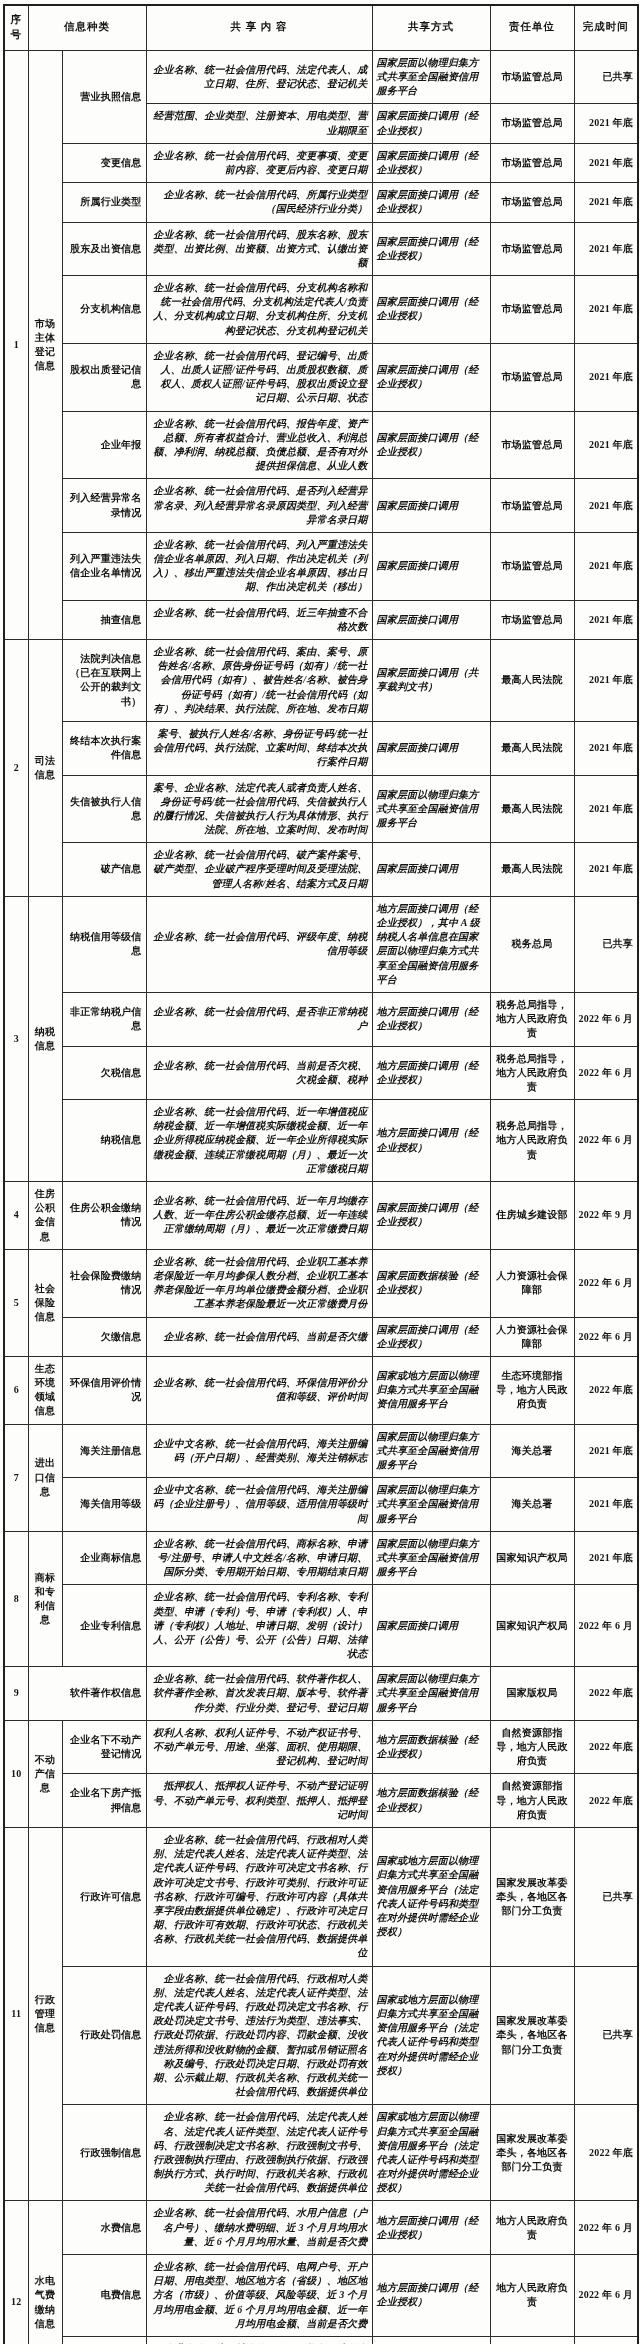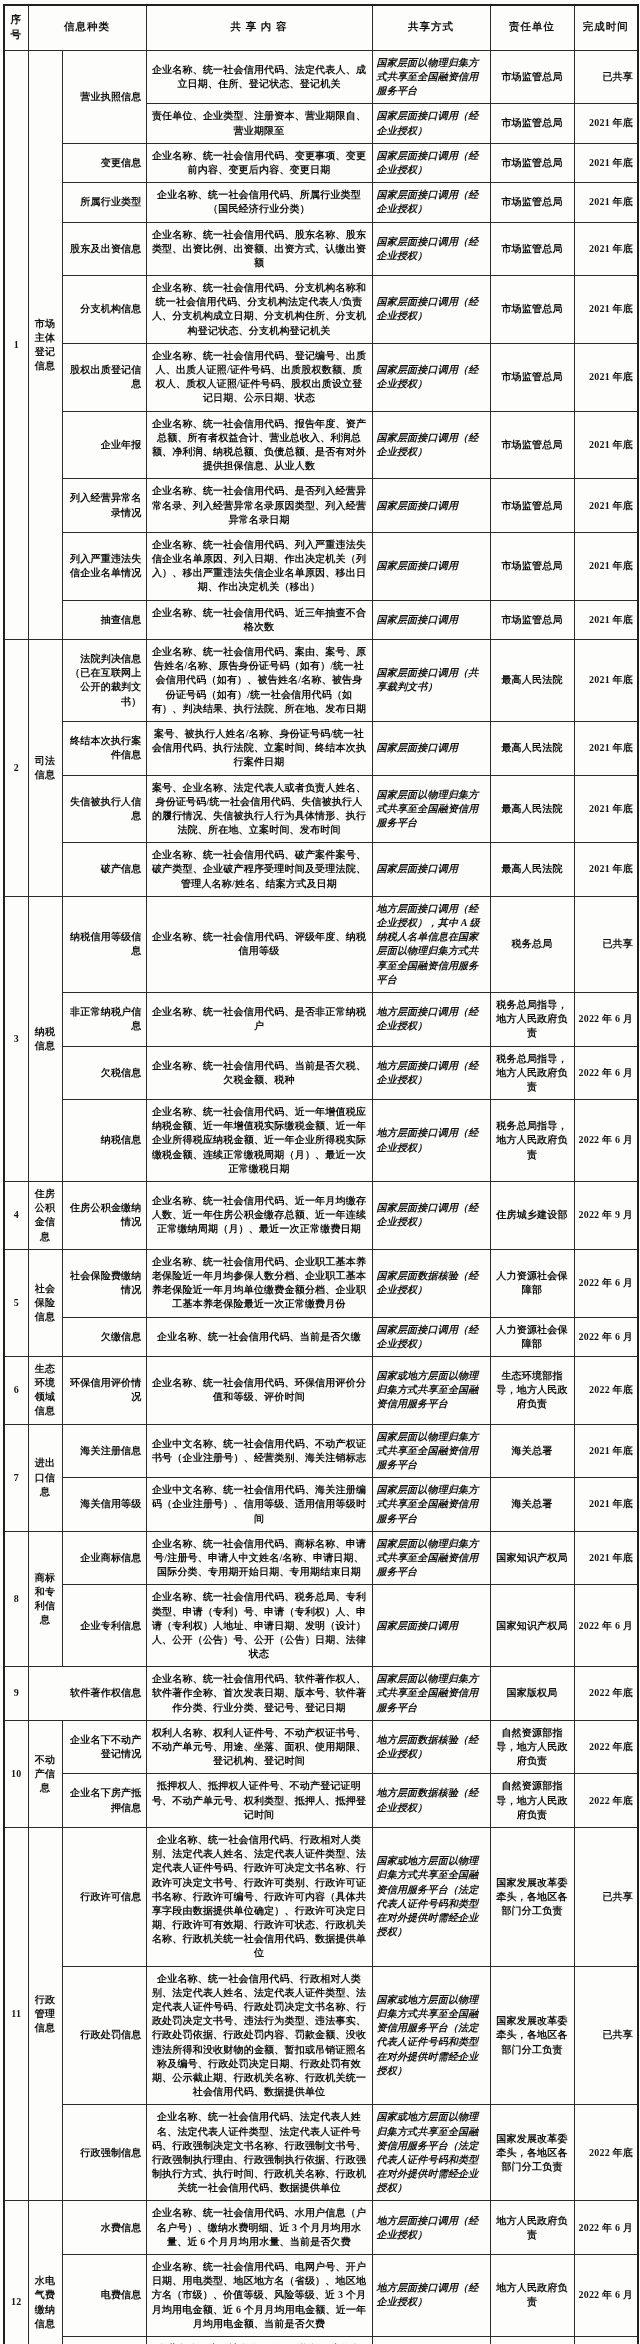--- a/index.html
+++ b/index.html
@@ -6,21 +6,21 @@
   body{width:640px;font-family:"Liberation Serif","DejaVu Serif",serif;color:#141414;}
   .page{width:640px;box-sizing:border-box;padding:4px 3px 4px 3px;background:#fdfdfc;}
   table.grid{border-collapse:collapse;table-layout:fixed;width:634px;border:2px solid #1f1f1f;}
   table.grid td{border:1px solid #2b2b2b;vertical-align:middle;font-size:10px;line-height:1.42;
     font-weight:600;letter-spacing:0.2px;padding:5px 4px;word-break:break-all;overflow-wrap:break-word;}
   tr.head td{font-weight:700;text-align:center;font-size:10.5px;padding:7px 2px;letter-spacing:1px;}
   td.c-no{text-align:center;padding:2px 1px;}
   td.c-group{text-align:center;padding:2px 2px;letter-spacing:0;}
   td.c-group-merged{text-align:right;padding:4px 4px;}
   td.c-type{text-align:right;padding:4px 4px;letter-spacing:0.5px;}
-  td.c-content{text-align:center;}
+  td.c-content{text-align:right;font-style:italic;}
   td.c-method{text-align:left;font-style:italic;}
   td.c-unit{text-align:center;padding:5px 5px;}
   td.c-time{text-align:right;padding:5px 1px;font-size:9.5px;letter-spacing:0;}
 </style>
 </head>
 <body>
 
 <div class="page">
   <table class="grid">
     <colgroup>
@@ -46,21 +46,21 @@
         <tr>
           <td class="c-no" rowspan="11">1</td>
           <td class="c-group" rowspan="11">市场主体登记信息</td>
           <td class="c-type" rowspan="2">营业执照信息</td>
           <td class="c-content">企业名称、统一社会信用代码、法定代表人、成立日期、住所、登记状态、登记机关</td>
           <td class="c-method">国家层面以物理归集方式共享至全国融资信用服务平台</td>
           <td class="c-unit">市场监管总局</td>
           <td class="c-time">已共享</td>
         </tr>
         <tr>
-          <td class="c-content">责任单位、企业类型、注册资本、营业期限自、营业期限至</td>
+          <td class="c-content">经营范围、企业类型、注册资本、用电类型、营业期限至</td>
           <td class="c-method">国家层面接口调用（经企业授权）</td>
           <td class="c-unit">市场监管总局</td>
           <td class="c-time">2021 年底</td>
         </tr>
         <tr>
           <td class="c-type">变更信息</td>
           <td class="c-content">企业名称、统一社会信用代码、变更事项、变更前内容、变更后内容、变更日期</td>
           <td class="c-method">国家层面接口调用（经企业授权）</td>
           <td class="c-unit">市场监管总局</td>
           <td class="c-time">2021 年底</td>
@@ -212,21 +212,21 @@
           <td class="c-type">环保信用评价情况</td>
           <td class="c-content">企业名称、统一社会信用代码、环保信用评价分值和等级、评价时间</td>
           <td class="c-method">国家或地方层面以物理归集方式共享至全国融资信用服务平台</td>
           <td class="c-unit">生态环境部指导，地方人民政府负责</td>
           <td class="c-time">2022 年底</td>
         </tr>
         <tr>
           <td class="c-no" rowspan="2">7</td>
           <td class="c-group" rowspan="2">进出口信息</td>
           <td class="c-type">海关注册信息</td>
-          <td class="c-content">企业中文名称、统一社会信用代码、不动产权证书号（企业注册号）、经营类别、海关注销标志</td>
+          <td class="c-content">企业中文名称、统一社会信用代码、海关注册编码（开户日期）、经营类别、海关注销标志</td>
           <td class="c-method">国家层面以物理归集方式共享至全国融资信用服务平台</td>
           <td class="c-unit">海关总署</td>
           <td class="c-time">2021 年底</td>
         </tr>
         <tr>
           <td class="c-type">海关信用等级</td>
           <td class="c-content">企业中文名称、统一社会信用代码、海关注册编码（企业注册号）、信用等级、适用信用等级时间</td>
           <td class="c-method">国家层面以物理归集方式共享至全国融资信用服务平台</td>
           <td class="c-unit">海关总署</td>
           <td class="c-time">2021 年底</td>
@@ -235,21 +235,21 @@
           <td class="c-no" rowspan="2">8</td>
           <td class="c-group" rowspan="2">商标和专利信息</td>
           <td class="c-type">企业商标信息</td>
           <td class="c-content">企业名称、统一社会信用代码、商标名称、申请号/注册号、申请人中文姓名/名称、申请日期、国际分类、专用期开始日期、专用期结束日期</td>
           <td class="c-method">国家层面以物理归集方式共享至全国融资信用服务平台</td>
           <td class="c-unit">国家知识产权局</td>
           <td class="c-time">2021 年底</td>
         </tr>
         <tr>
           <td class="c-type">企业专利信息</td>
-          <td class="c-content">企业名称、统一社会信用代码、税务总局、专利类型、申请（专利）号、申请（专利权）人、申请（专利权）人地址、申请日期、发明（设计）人、公开（公告）号、公开（公告）日期、法律状态</td>
+          <td class="c-content">企业名称、统一社会信用代码、专利名称、专利类型、申请（专利）号、申请（专利权）人、申请（专利权）人地址、申请日期、发明（设计）人、公开（公告）号、公开（公告）日期、法律状态</td>
           <td class="c-method">国家层面接口调用</td>
           <td class="c-unit">国家知识产权局</td>
           <td class="c-time">2022 年 6 月</td>
         </tr>
         <tr>
           <td class="c-no">9</td>
           <td class="c-group-merged" colspan="2">软件著作权信息</td>
           <td class="c-content">企业名称、统一社会信用代码、软件著作权人、软件著作全称、首次发表日期、版本号、软件著作分类、行业分类、登记号、登记日期</td>
           <td class="c-method">国家层面以物理归集方式共享至全国融资信用服务平台</td>
           <td class="c-unit">国家版权局</td>

